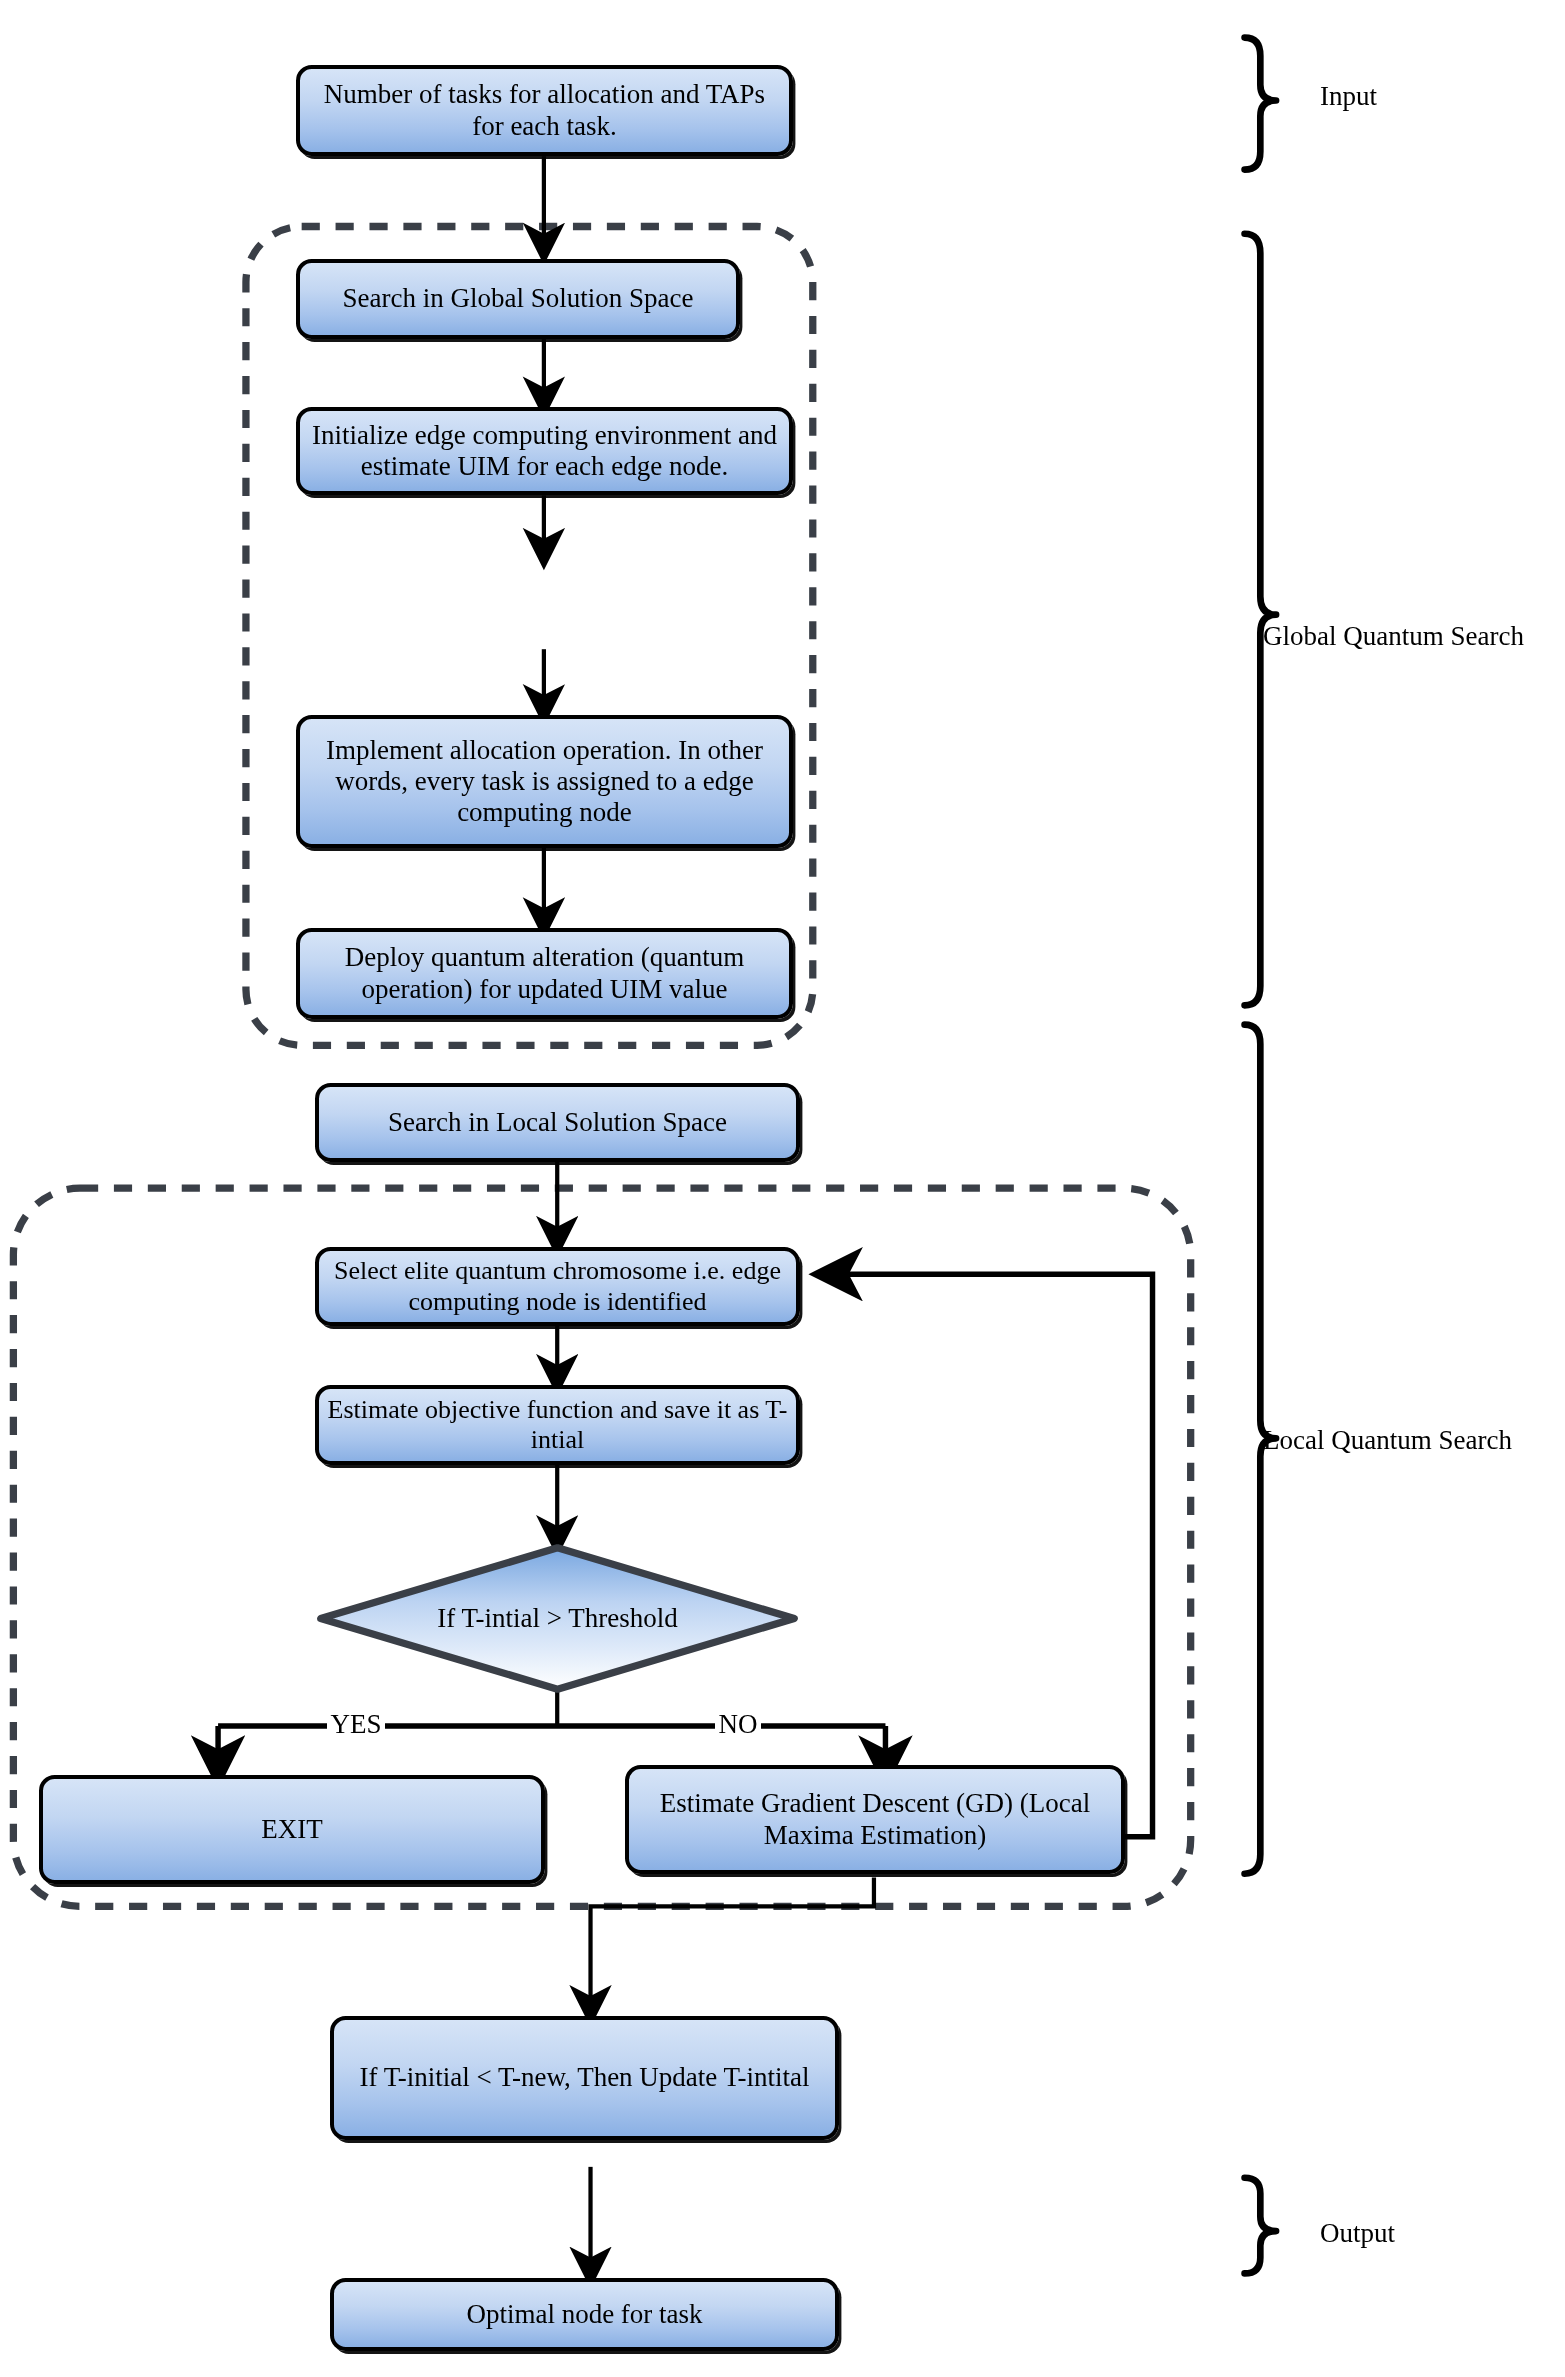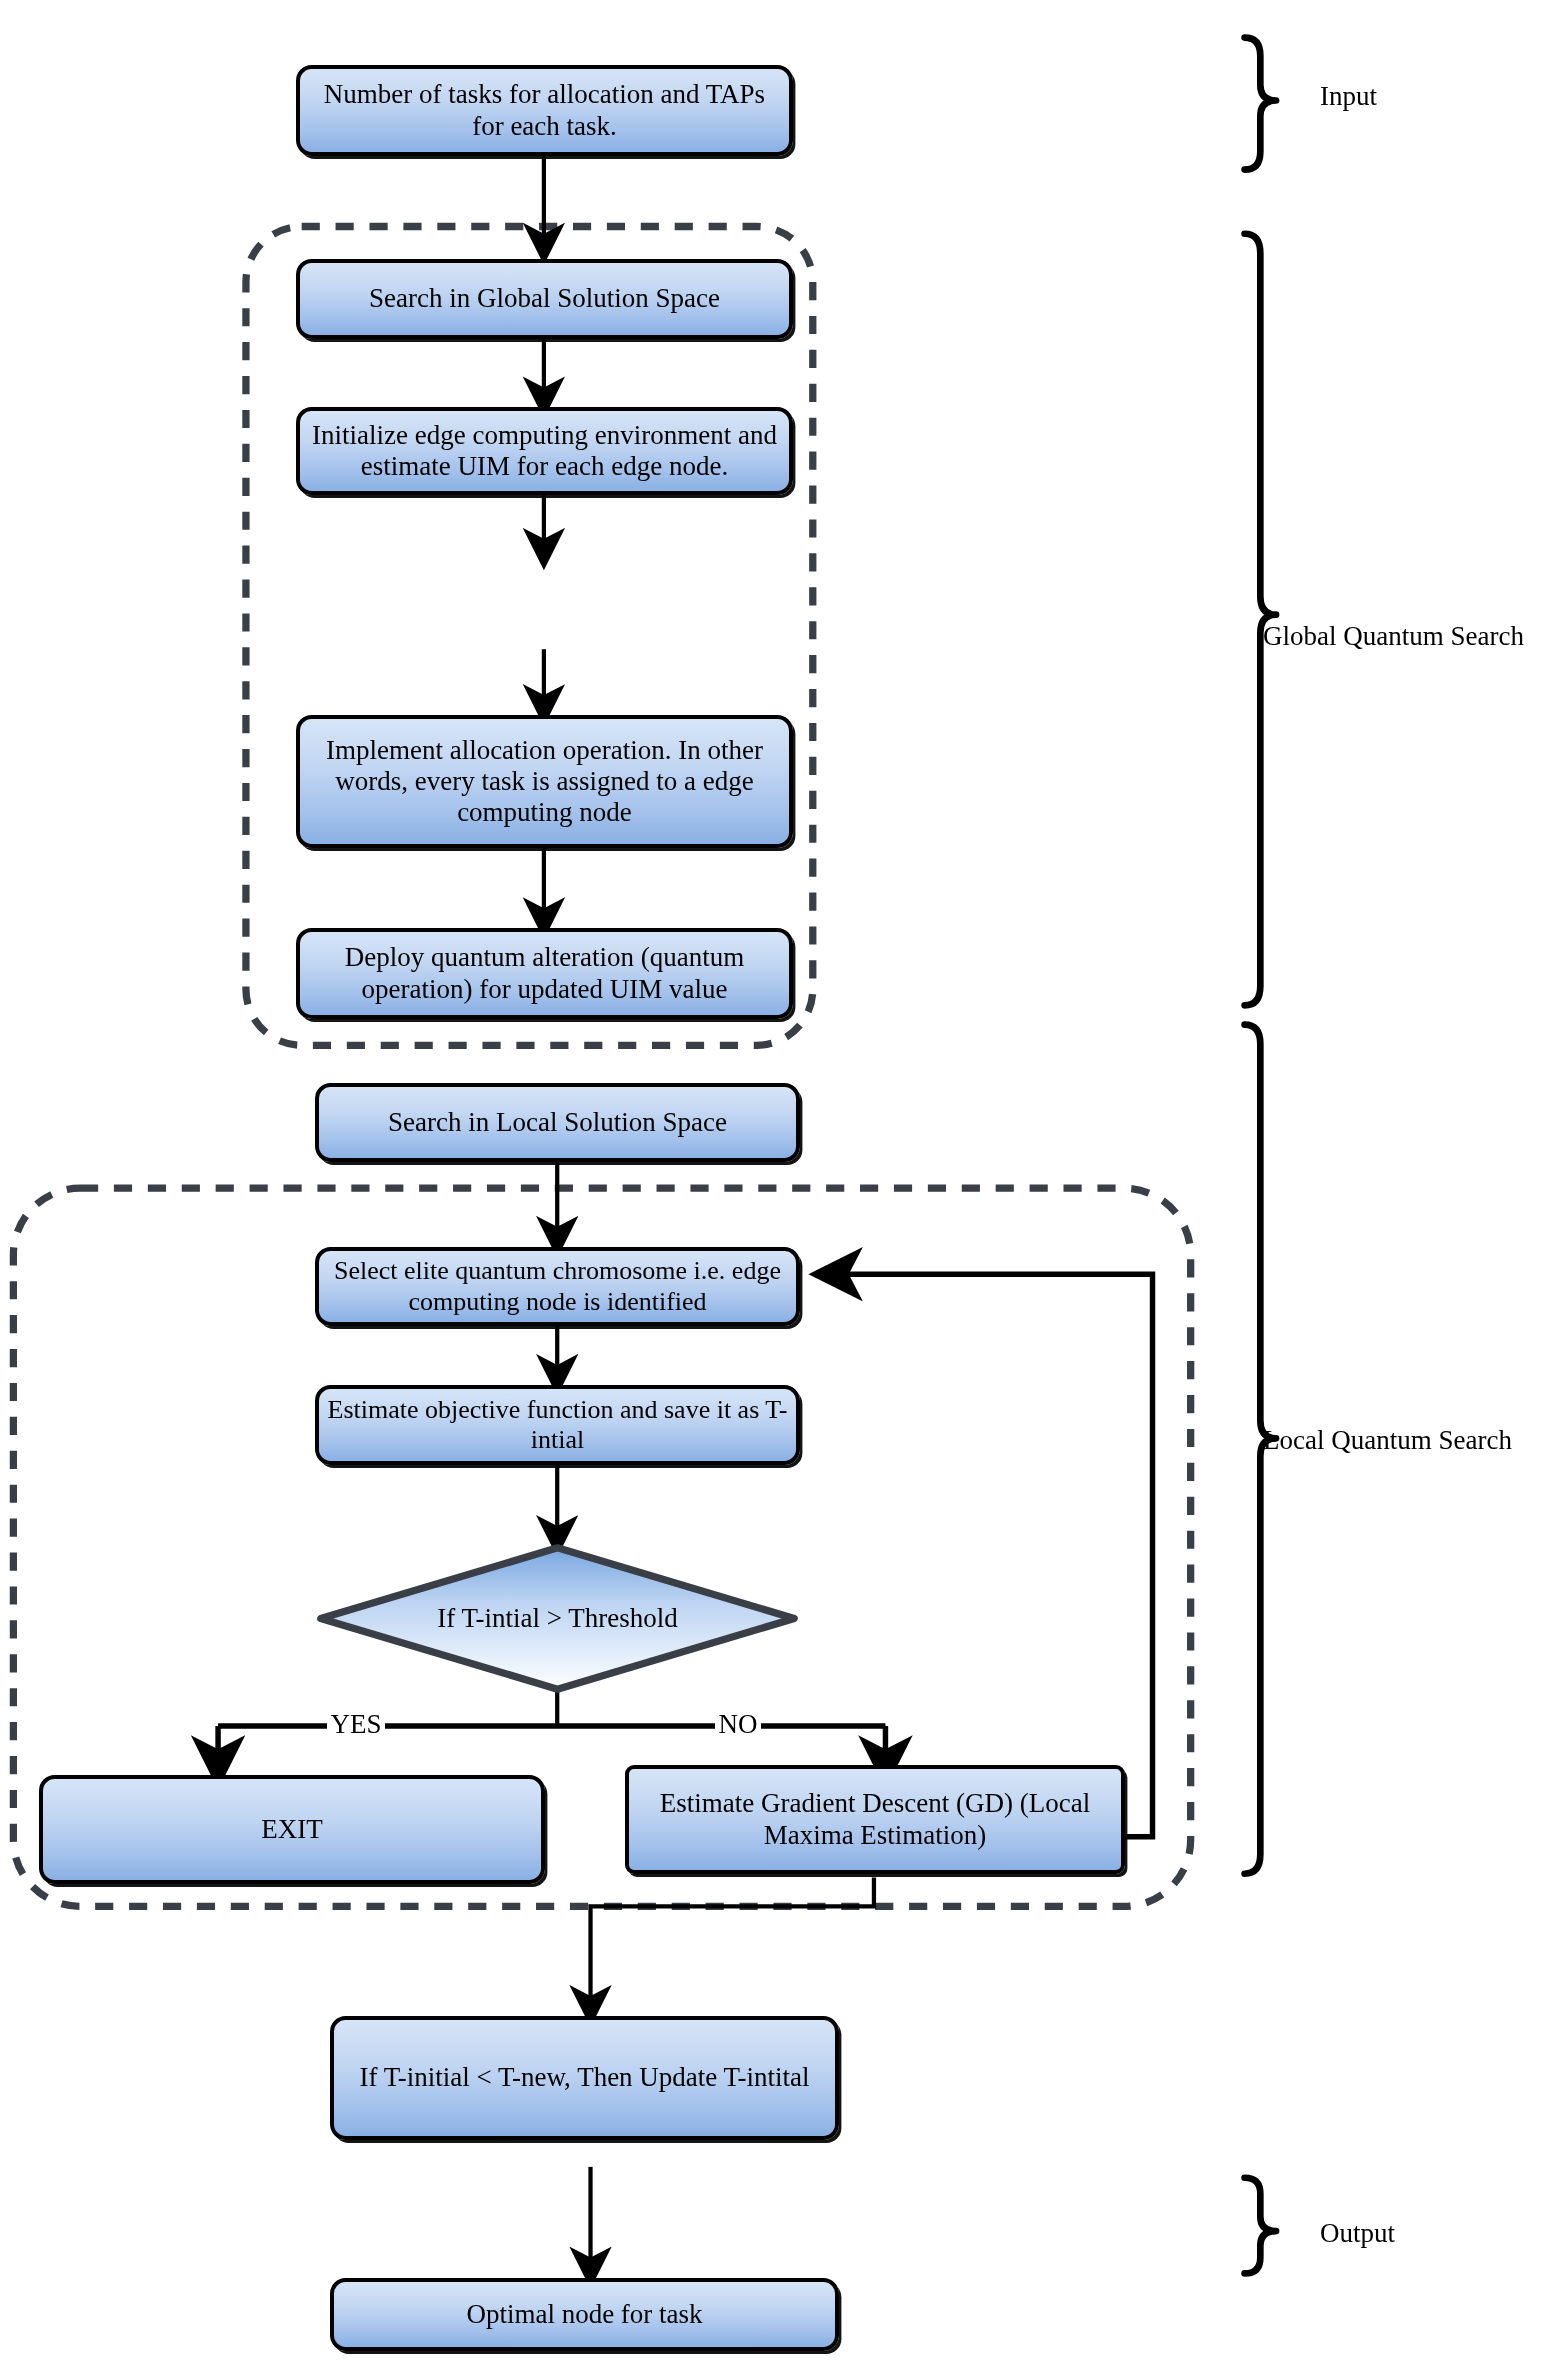--- a/index.html
+++ b/index.html
@@ -88,21 +88,21 @@
     <path d="M2055,62 q26,0 26,30 L2081,140 q0,26 26,26 q-26,0 -26,26 L2081,250 q0,30 -26,30" fill="none" stroke="#000" stroke-width="11" stroke-linecap="round" stroke-linejoin="round"></path>
     <path d="M2055,386 q26,0 26,32 L2081,985 q0,30 26,30 q-26,0 -26,30 L2081,1628 q0,32 -26,32" fill="none" stroke="#000" stroke-width="11" stroke-linecap="round" stroke-linejoin="round"></path>
     <path d="M2055,1692 q26,0 26,32 L2081,2345 q0,30 26,30 q-26,0 -26,30 L2081,3062 q0,32 -26,32" fill="none" stroke="#000" stroke-width="11" stroke-linecap="round" stroke-linejoin="round"></path>
     <path d="M2055,3596 q26,0 26,26 L2081,3660 q0,24 26,24 q-26,0 -26,24 L2081,3728 q0,26 -26,26" fill="none" stroke="#000" stroke-width="11" stroke-linecap="round" stroke-linejoin="round"></path>
   </svg>
 
   <div class="node fs-44" style="left:296px;top:65px;width:497px;height:91px;">
     <span class="txt">Number of tasks for allocation and TAPs for each task.</span>
   </div>
 
-  <div class="node fs-44" style="left:296px;top:259px;width:497px;height:80px;">
+  <div class="node fs-44" style="left:296px;top:259px;width:444px;height:80px;">
     <span class="txt">Search in Global Solution Space</span>
   </div>
 
   <div class="node fs-44" style="left:296px;top:407px;width:497px;height:88px;">
     <span class="txt">Initialize edge computing environment and estimate UIM for each edge node.</span>
   </div>
 
 
   <div class="node fs-44" style="left:296px;top:715px;width:497px;height:133px;">
     <span class="txt">Implement allocation operation. In other words, every task is  assigned to a edge computing node</span>
@@ -138,21 +138,21 @@
     </svg>
     <div class="diamond-label fs-44">
       <span>If T-intial &gt; Threshold</span>
     </div>
   </div>
 
   <div class="node fs-44" style="left:39px;top:1775px;width:506px;height:109px;">
     <span class="txt">EXIT</span>
   </div>
 
-  <div class="node fs-44" style="left:625px;top:1765px;width:500px;height:109px;border-radius:9px;">
+  <div class="node fs-44" style="left:625px;top:1765px;width:500px;height:109px;">
     <span class="txt">Estimate Gradient Descent (GD) (Local Maxima Estimation)</span>
   </div>
 
   <div class="node fs-44" style="left:330px;top:2016px;width:509px;height:124px;">
     <span class="txt">If T-initial &lt; T-new, Then Update T-intital</span>
   </div>
 
   <div class="node fs-44" style="left:330px;top:2278px;width:509px;height:73px;">
     <span class="txt">Optimal node  for  task</span>
   </div>

